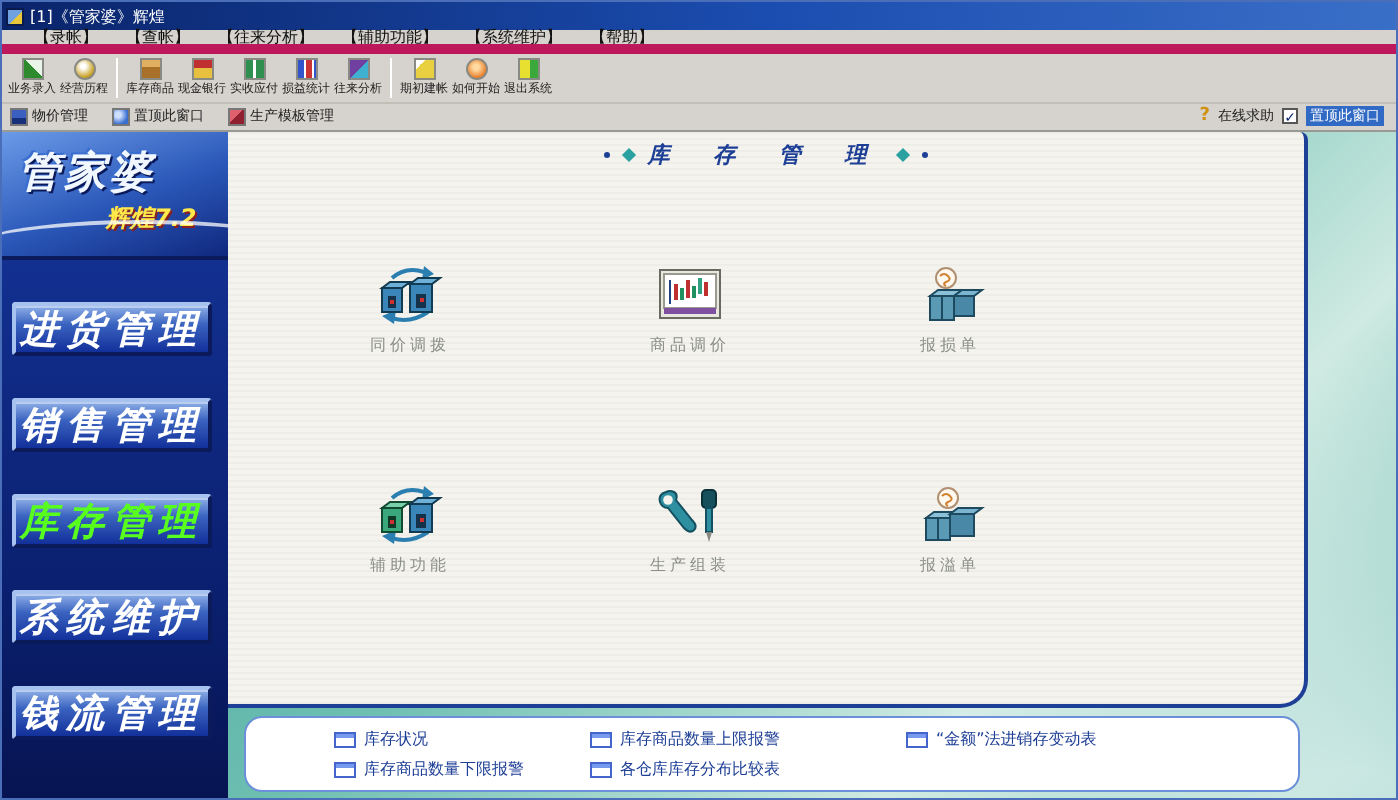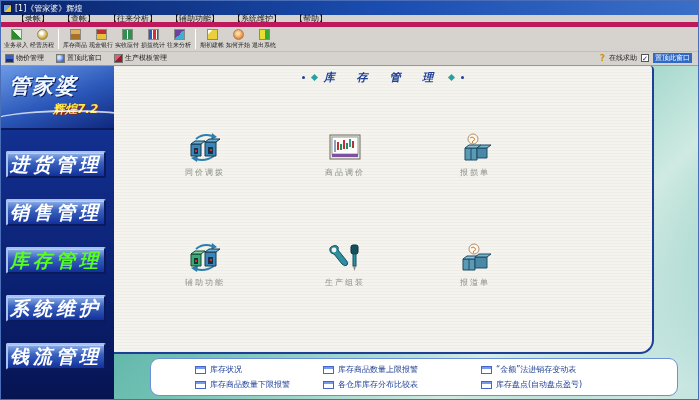--- a/index.html
+++ b/index.html
@@ -93,21 +93,21 @@
 
   .sc { position:absolute; width:84px; display:flex; flex-direction:column; align-items:center; cursor:pointer; }
   .sc-label { margin-top:3px; font-size:8px; color:#8b9086; letter-spacing:2px; }
   .r1{top:66px;} .r2{top:176px;}
   .c1{left:49px;} .c2{left:189px;} .c3{left:319px;}
 
   
   .links-box { position:absolute; left:8px; top:292px; width:528px; height:38px;
     background:#fff; border:1px solid #6b8fd8; border-radius:9px;
     display:grid; grid-template-columns:128px 158px auto; grid-auto-rows:1fr;
-    align-items:center; padding:3px 6px 3px 44px;margin-left:28px; }
+    align-items:center; padding:3px 6px 3px 44px; }
   .qlink { display:flex; align-items:center; gap:4px; font-size:8px; color:#1e3f96;
     white-space:nowrap; cursor:pointer; }
   .tbl-ico { width:11px; height:8px; border:1px solid #4466cc; flex:0 0 auto;
     background:linear-gradient(180deg,#7799ee 0 2px,#fff 2px),
                repeating-linear-gradient(90deg,#aabbee 0 1px,#fff 1px 3px); }
 </style>
 </head>
 <body>
 
 <div class="window">
@@ -321,21 +321,17 @@
           <span>“金额”法进销存变动表</span>
         </span>
         <span class="qlink">
           <span class="tbl-ico"></span>
           <span>库存商品数量下限报警</span>
         </span>
         <span class="qlink">
           <span class="tbl-ico"></span>
           <span>各仓库库存分布比较表</span>
         </span>
-        <span class="qlink">
-          <span class="tbl-ico"></span>
-          <span>库存盘点(自动盘点盈亏)</span>
-        </span>
       </div>
 
     </div>
   </div>
 </div>
 
 </body></html>

